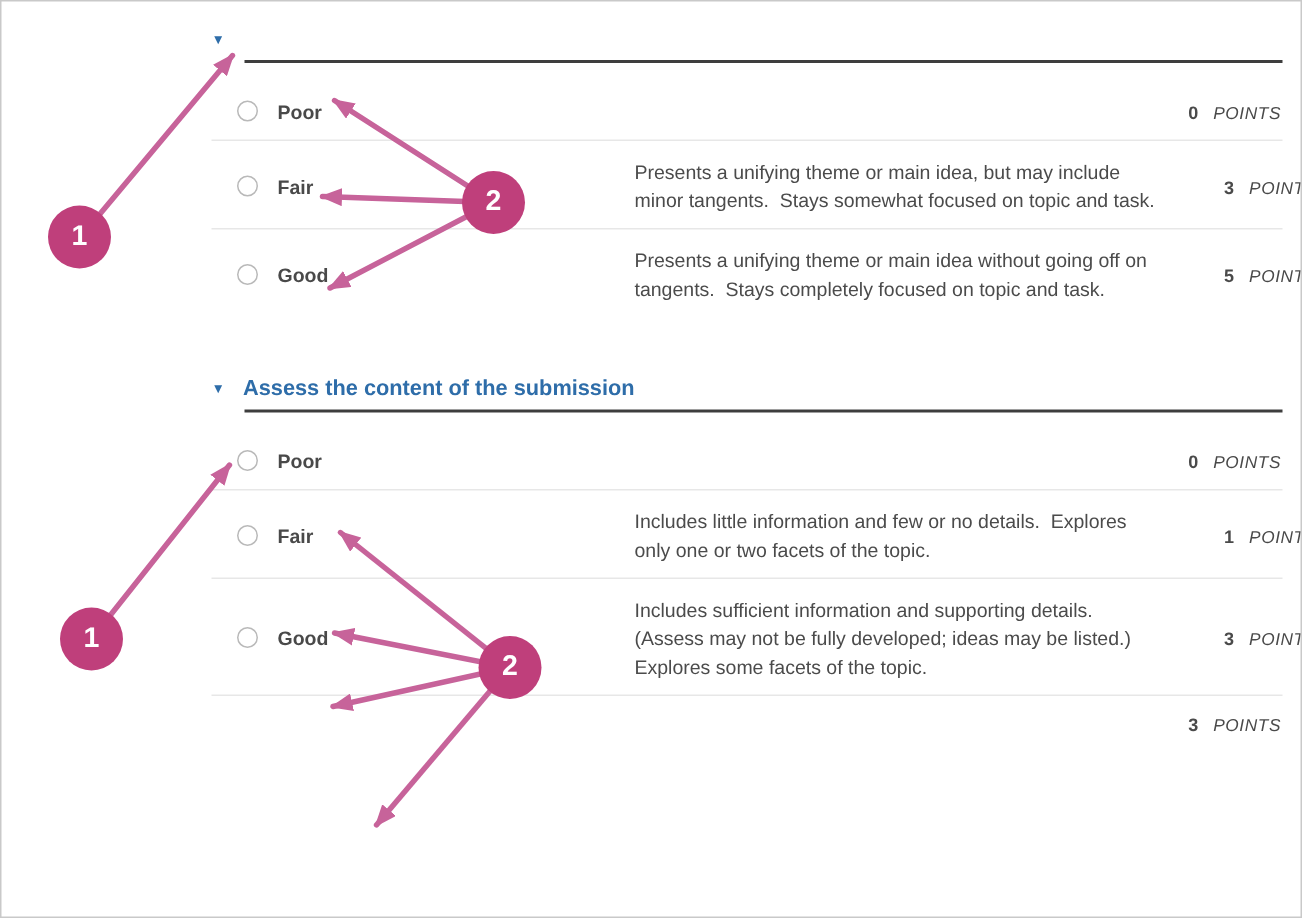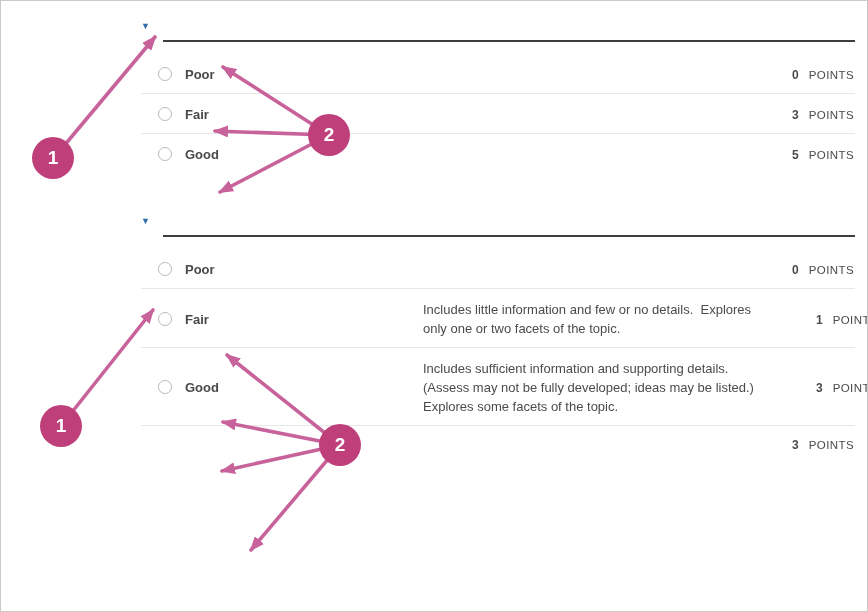--- a/index.html
+++ b/index.html
@@ -21,21 +21,21 @@
   .cell-choice{ width:224px; display:flex; align-items:flex-start; gap:13px; flex:none; }
   .radio{
     -webkit-appearance:none; appearance:none; margin:2px 0 0 0; flex:none;
     width:14px; height:14px; border:1px solid #b9b9b9; border-radius:50%;
     background:#fff; cursor:pointer;
   }
   .opt-label{ font-size:13px; font-weight:700; color:#494949; line-height:19px; cursor:pointer; }
   .cell-desc{ width:352px; flex:none; font-size:13px; line-height:19px; color:#4b4b4b; white-space:pre-wrap; }
   .cell-points{ flex:1; display:flex; justify-content:flex-end; align-items:baseline; gap:10px; padding:1px 1px 0 0; }
   .pts-num{ font-size:12px; font-weight:700; color:#4a4a4a; }
-  .pts-label{ font-size:11.5px; letter-spacing:.4px; color:#4a4a4a; }
+  .pts-label{ font-size:11.5px; letter-spacing:.4px; color:#4a4a4a;font-style:italic; }
   
   .overlay{ position:absolute; left:0; top:0; width:868px; height:612px; pointer-events:none; z-index:4; }
   .overlay line{ stroke:var(--annotation-arrow); stroke-width:3.6; stroke-linecap:round; }
   .overlay .head{ fill:var(--annotation-arrow); }
   .ann-circle{
     position:absolute; z-index:5; width:42px; height:42px; border-radius:50%;
     background:var(--annotation-circle); color:#fff; font-size:19px; font-weight:700;
     display:flex; align-items:center; justify-content:center; pointer-events:none;
   }
 </style>
@@ -60,43 +60,46 @@
           <span class="pts-num">0</span>
           <span class="pts-label">POINTS</span>
         </div>
       </div>
 
       <div class="row">
         <div class="cell-choice">
           <input type="radio" name="sec0" class="radio" style="">
           <label class="opt-label">Fair</label>
         </div>
+        <div class="cell-desc">Presents a unifying theme or main idea, but may include minor tangents.  Stays somewhat focused on topic and task.</div>
         <div class="cell-points">
           <span class="pts-num">3</span>
           <span class="pts-label">POINTS</span>
         </div>
       </div>
 
       <div class="row last">
         <div class="cell-choice">
           <input type="radio" name="sec0" class="radio" style="">
           <label class="opt-label">Good</label>
         </div>
+        <div class="cell-desc">Presents a unifying theme or main idea without going off on tangents.  Stays completely focused on topic and task.</div>
         <div class="cell-points">
           <span class="pts-num">5</span>
           <span class="pts-label">POINTS</span>
         </div>
       </div>
 
     </div>
   </div>
 
   <div class="section second">
     <div class="sec-header">
       <span class="caret">▼</span>
+      <span class="sec-title">Assess the content of the submission</span>
     </div>
     <div class="sec-rule"></div>
     <div class="rows">
 
       <div class="row">
         <div class="cell-choice">
           <input type="radio" name="sec1" class="radio" style="">
           <label class="opt-label">Poor</label>
         </div>
         <div class="cell-points">

